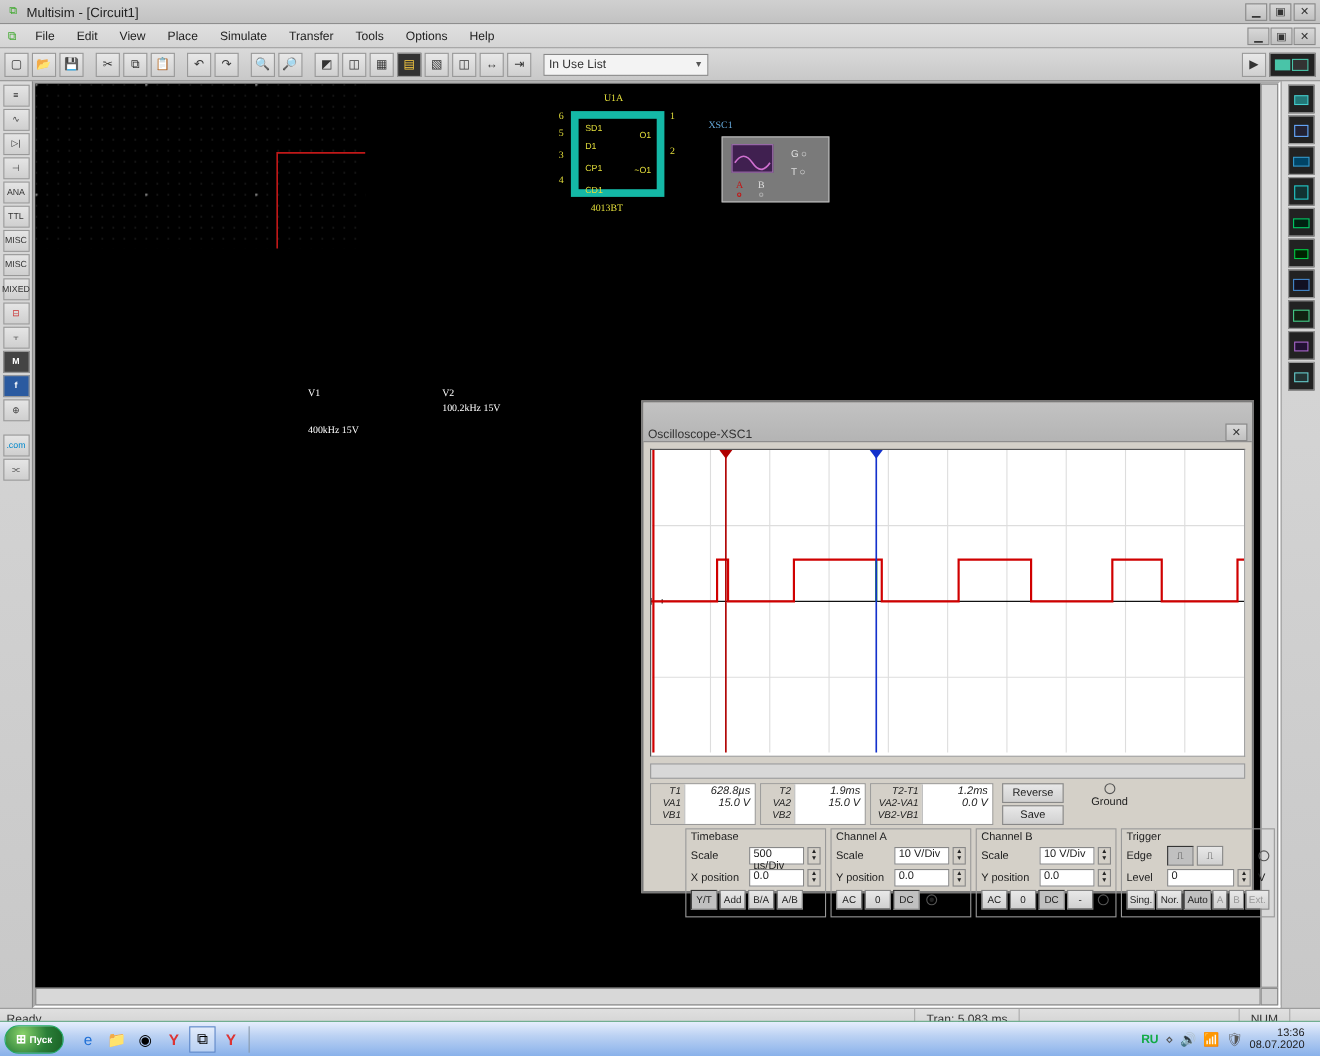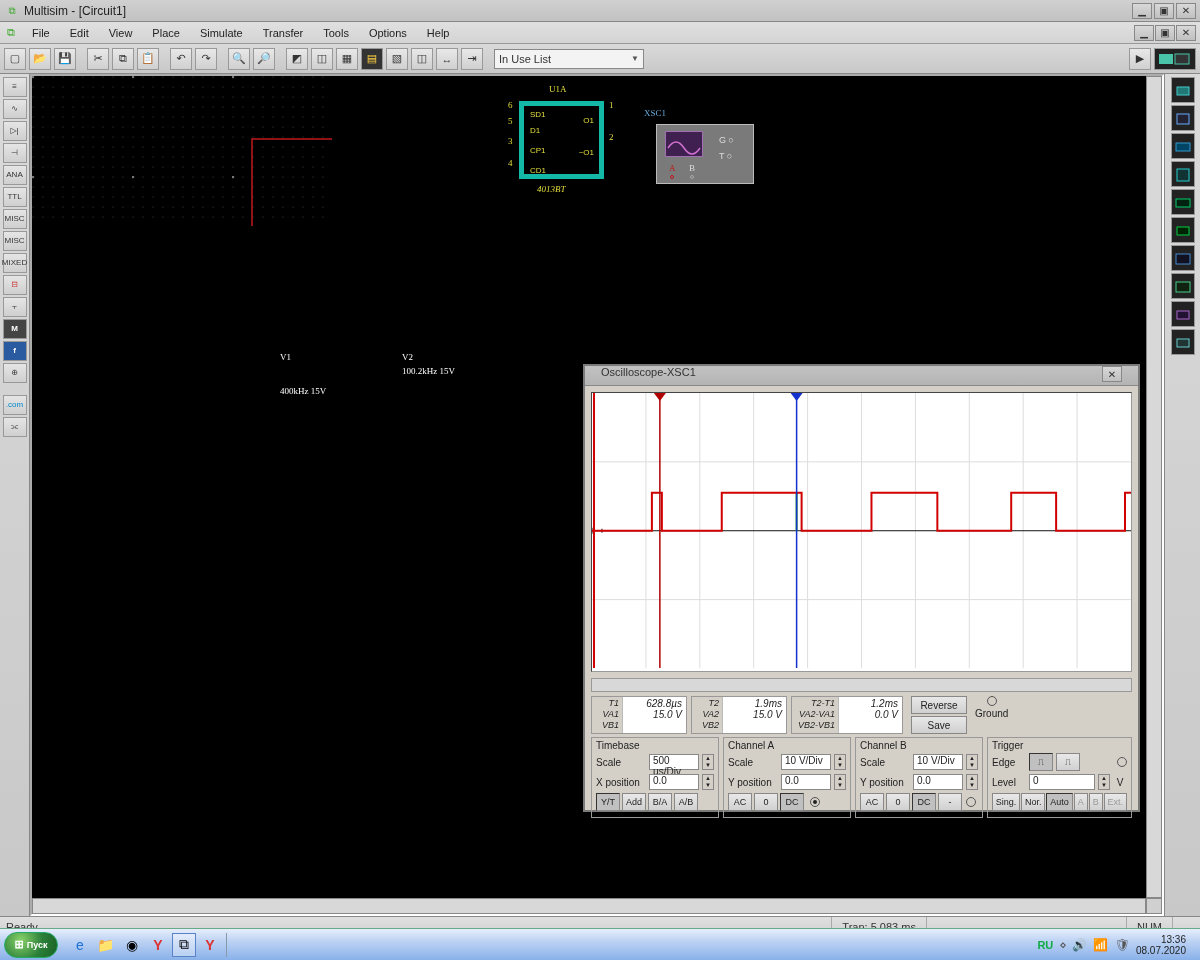--- a/index.html
+++ b/index.html
@@ -58,42 +58,42 @@
   .tbicon.active{border:1px solid #5883c7; background:rgba(255,255,255,.35);}
   .tray{ margin-left:auto; display:flex; align-items:center; gap:6px; padding:0 6px; color:#222;}
   .tray .lang{ font-weight:bold; color:#1a4; }
   .clock{ text-align:right; line-height:1.1; font-size:10px; padding-right:4px; color:#222;}
   .trayicon{font-size:12px;color:#555;}
 
   
   .cc-label{ position:absolute; color:#fff; font-size:9px; font-family:"MS Sans Serif",Tahoma; white-space:nowrap;}
   .cc-yellow{ color:#e4df3b; }
   .cc-cyan{ color:#66aadc; }
-  .chip { position:absolute; border:5px solid #14b8a6; color:#e4df3b; font-size:8px;}
+  .chip { position:absolute; border:7px solid #14b8a6; color:#e4df3b; font-size:8px;}
   .scope-instr{ position:absolute; background:#7a7a7a; border:1px solid #bbb; }
   .scope-instr .screen{ position:absolute; background:#402050; border:1px solid #a070b0;}
 
   
   .wires{ position:absolute; inset:0; }
 
   
   .oscwin { position:absolute; left:553px; top:290px; width:557px; height:448px; background:#d4d0c8; border:2px solid #7a7a7a; box-shadow:2px 2px 5px rgba(0,0,0,.4);}
-  .oscwin .ot { height:20px; background:linear-gradient(#c2c2c2,#b4b4b4); display:flex; align-items:flex-start; padding:0 16px; border-bottom:1px solid #888;}
+  .oscwin .ot { height:36px; background:linear-gradient(#c2c2c2,#b4b4b4); display:flex; align-items:flex-end; padding:0 4px; border-bottom:1px solid #888;}
   .oscwin .ot .t{ flex:1; font-size:11px; color:#333; font-weight:normal;}
   .oscplot { margin:6px; height:280px; background:#fff; border:1px inset #999; position:relative; }
   .oscplot svg{position:absolute;inset:0;}
   .oscscroll{ margin:0 6px 4px; height:14px; background:#d8d8d8; border:1px solid #999;}
 
   .oscctrl{ padding:0 6px 6px; font-size:10px; color:#222;}
   .measrow{ display:flex; gap:4px; margin-bottom:3px;}
   .measbox{ border:1px solid #999; background:#d4d0c8; display:flex;font-style:italic; }
   .measlabels{ width:30px; background:#d4d0c8; display:flex;flex-direction:column; padding:1px 3px; font-size:9px; line-height:1.2; text-align:right;}
   .measvals{ width:64px; background:#fff; border-left:1px solid #bbb; display:flex;flex-direction:column; padding:1px 4px; font-size:10px; text-align:right;}
   .obtn{ height:18px; min-width:56px; border:1px solid #888; background:linear-gradient(#e8e8e8,#d0d0d0); font-size:10px; display:inline-flex;align-items:center;justify-content:center; padding:0 4px;}
-  .groundgroup{display:flex;flex-direction:column;align-items:center;gap:2px;margin-left:4px;text-align:center;}
+  .groundgroup{display:flex;flex-direction:column;align-items:center;gap:2px;margin-left:21px;text-align:center;}
   .ctrlrow{ display:flex; gap:4px; }
   .fset{ border:1px solid #999; padding:2px 4px 4px; flex-shrink:0; min-width:128px;}
   .fset .leg{ font-size:10px; margin-bottom:2px; }
   .frow{ display:flex; align-items:center; gap:3px; margin-bottom:2px; height:18px;}
   .flabel{ width:50px; font-size:10px;}
   .finput{ height:16px; border:1px solid #888; background:#fff; font-size:10px; padding:0 3px; flex:1;}
   .spin{ width:12px; height:16px; border:1px solid #888; background:#d4d0c8; display:flex;flex-direction:column;}
   .spin span{flex:1; font-size:6px; text-align:center; line-height:7px;}
   .radio{width:10px;height:10px;border:1px solid #555;border-radius:50%;display:inline-flex;align-items:center;justify-content:center;}
   .radio.on::after{content:"";width:4px;height:4px;background:#222;border-radius:50%;}
@@ -243,21 +243,21 @@
 
       <div class="chip" style="left:487px;top:25px;width:85px;height:78px;">
         <div style="position:absolute;left:6px;top:4px;font-size:8px;">SD1</div>
         <div style="position:absolute;left:6px;top:20px;font-size:8px;">D1</div>
         <div style="position:absolute;left:6px;top:40px;font-size:8px;">CP1</div>
         <div style="position:absolute;left:6px;top:60px;font-size:8px;">CD1</div>
         <div style="position:absolute;right:5px;top:10px;font-size:8px;">O1</div>
         <div style="position:absolute;right:5px;top:42px;font-size:8px;">~O1</div>
       </div>
       <div class="cc-label cc-yellow" style="left:517px;top:8px;">U1A</div>
-      <div class="cc-label cc-yellow" style="left:505px;top:108px;font-style:italic;">4013BT</div>
+      <div class="cc-label cc-yellow" style="left:505px;top:108px;">4013BT</div>
       <div class="cc-label cc-yellow" style="left:476px;top:24px;">6</div>
       <div class="cc-label cc-yellow" style="left:476px;top:40px;">5</div>
       <div class="cc-label cc-yellow" style="left:476px;top:60px;">3</div>
       <div class="cc-label cc-yellow" style="left:476px;top:82px;">4</div>
       <div class="cc-label cc-yellow" style="left:577px;top:24px;">1</div>
       <div class="cc-label cc-yellow" style="left:577px;top:56px;">2</div>
 
       <div class="cc-label cc-cyan" style="left:612px;top:32px;text-align:right;">XSC1</div>
       <div class="scope-instr" style="left:624px;top:48px;width:98px;height:60px;">
        <div class="screen" style="left:8px;top:6px;width:38px;height:26px;">
@@ -371,21 +371,21 @@
             <div class="obtn">Reverse</div>
             <div class="obtn">Save</div>
           </div>
           <div class="groundgroup">
             <span class="radio"></span>
             <span>Ground</span>
           </div>
         </div>
 
         <div class="ctrlrow">
-          <div class="fset" style="width:128px;">
+          <div class="fset" style="width:128px;margin-left:32px;">
             <div class="leg">Timebase</div>
             <div class="frow">
                 <span class="flabel">Scale</span>
               <span class="finput">500 µs/Div</span>
               <span class="spin">
                   <span>▲</span>
                   <span>▼</span>
                 </span>
               </div>
             <div class="frow">

